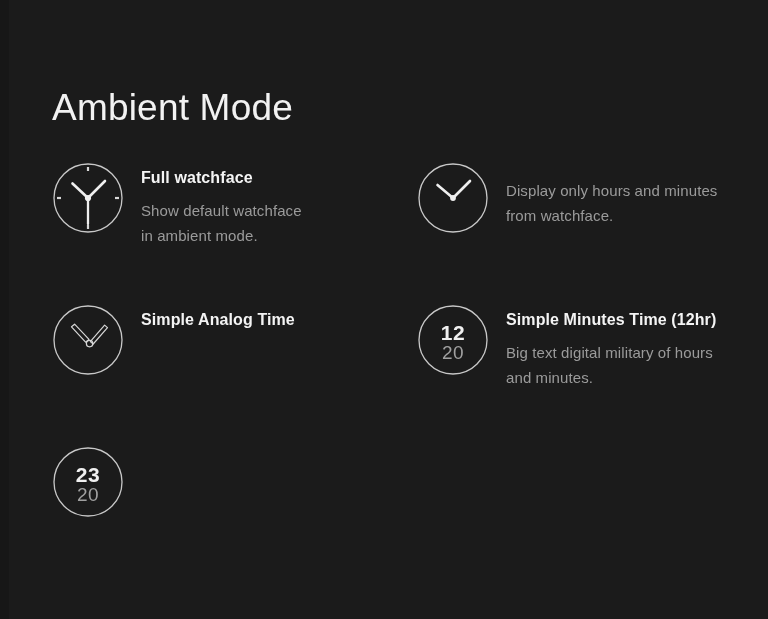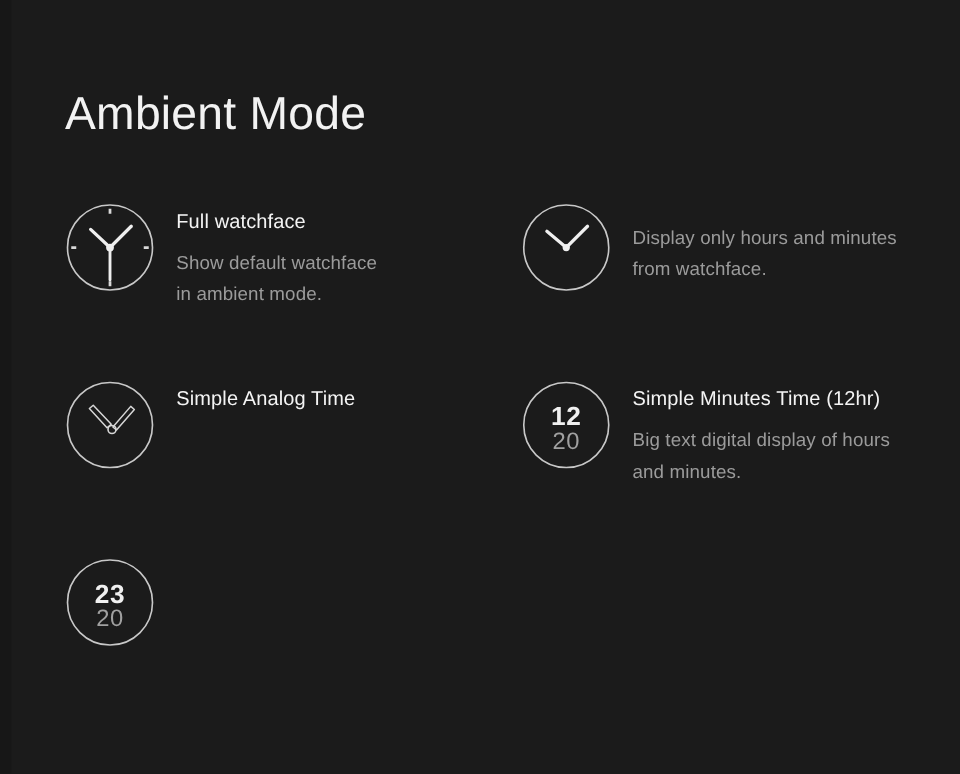--- a/index.html
+++ b/index.html
@@ -22,21 +22,21 @@
     position: absolute;
     left: 0; top: 0;
     width: 9px; height: 100%;
     background: #171717;
     pointer-events: none;
   }
 
   #page-title {
     position: absolute;
     left: 52px;
-    top: 46px;
+    top: 63px;
     font-size: 37px;
     font-weight: 400;
     color: #f2f2f2;
     letter-spacing: 0.2px;
     line-height: 1.1;
     white-space: nowrap;
   }
 
   #options-grid {
     position: absolute;
@@ -72,21 +72,21 @@
     height: 72px;
   }
 
   .option-text {
     margin-left: 17px;
     padding-top: 6px;
   }
 
   .option-title {
     font-size: 16px;
-    font-weight: normal;
+    font-weight: bold;
     color: #f4f4f4;
     line-height: 20px;
     white-space: nowrap;
     letter-spacing: 0.1px;
   }
 
   .option-desc {
     font-size: 15px;
     font-weight: 400;
     color: #9b9b9b;
@@ -181,21 +181,21 @@
   <div class="option-row col-right row-2">
     <div class="option-icon">
       <svg viewBox="0 0 72 72" xmlns="http://www.w3.org/2000/svg">
         <circle cx="36" cy="36" r="34" fill="none" stroke="#c8c8c8" stroke-width="1.3"></circle>
         <text class="digital-hours" x="36" y="36" text-anchor="middle">12</text>
         <text class="digital-minutes" x="36" y="55" text-anchor="middle">20</text>
       </svg>
     </div>
     <div class="option-text">
       <div class="option-title">Simple Minutes Time (12hr)</div>
-      <div class="option-desc">Big text digital display of hours
+      <div class="option-desc">Big text digital military of hours
 and minutes.</div>
     </div>
   </div>
 
   <div class="option-row col-left row-3">
     <div class="option-icon">
       <svg viewBox="0 0 72 72" xmlns="http://www.w3.org/2000/svg">
         <circle cx="36" cy="36" r="34" fill="none" stroke="#c8c8c8" stroke-width="1.3"></circle>
         <text class="digital-hours" x="36" y="36" text-anchor="middle">23</text>
         <text class="digital-minutes" x="36" y="55" text-anchor="middle">20</text>

